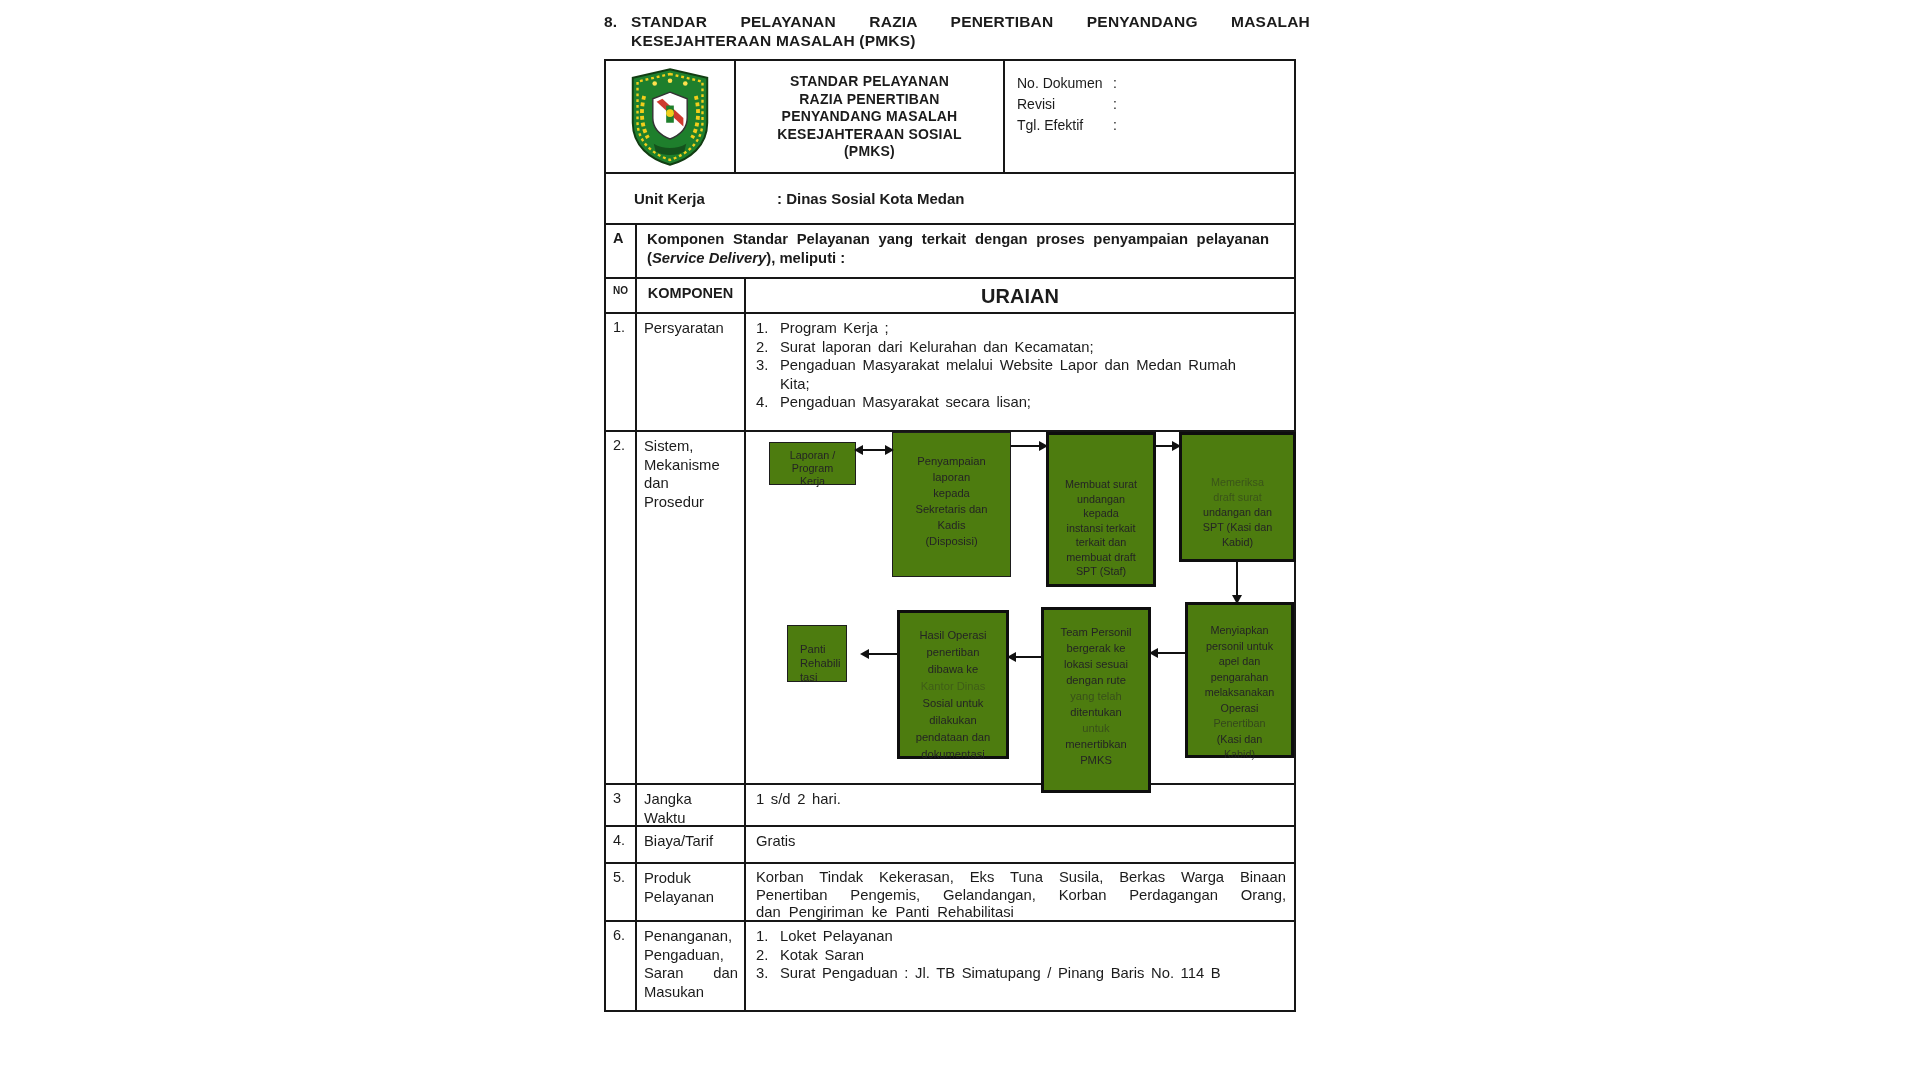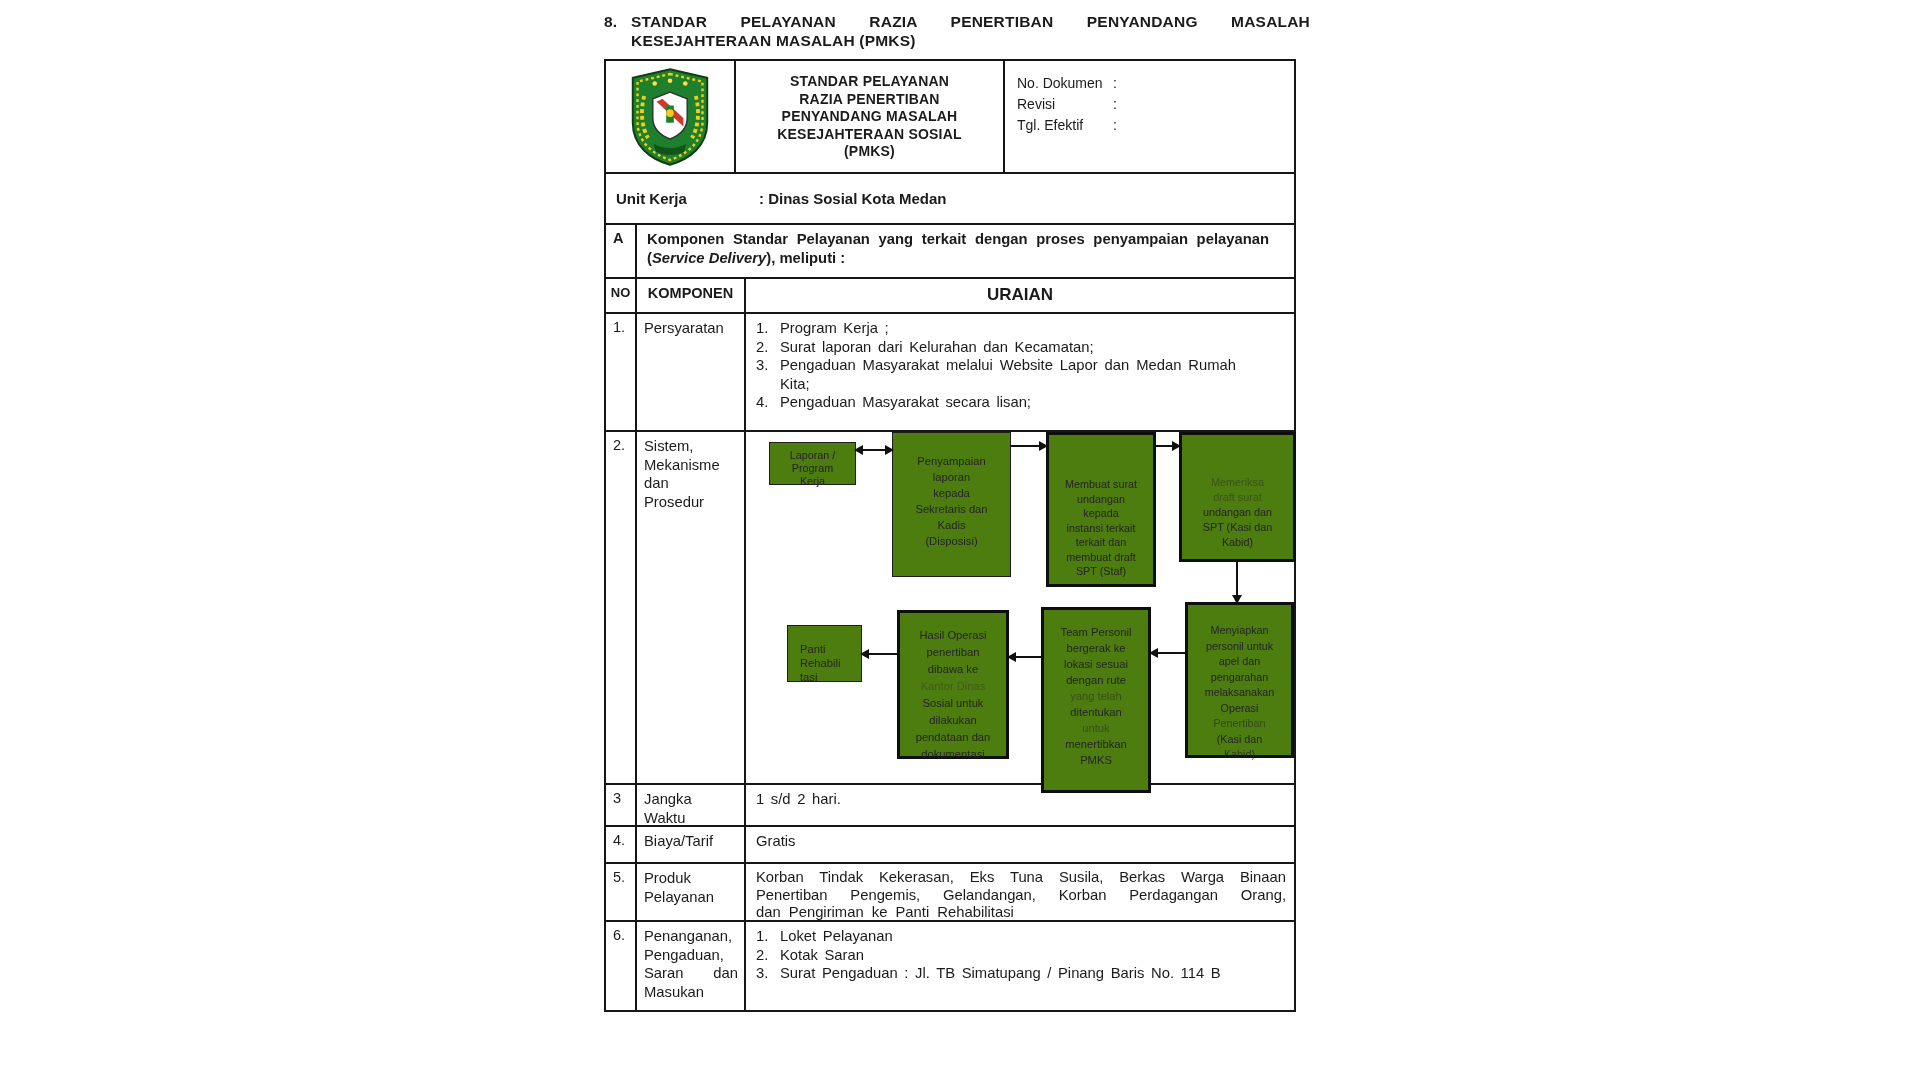--- a/index.html
+++ b/index.html
@@ -28,34 +28,34 @@
   .r-head { height:113px; }
   .c-logo { width:130px; flex:0 0 130px; display:flex; align-items:center; justify-content:center; }
   .c-title { width:269px; flex:0 0 269px; text-align:center; font-weight:bold; font-size:14px; padding-top:12px; }
   .c-title .ln { line-height:17.5px; letter-spacing:.2px; }
   .c-doc { flex:1; font-size:14px; padding:12px 0 0 12px; }
   .doc-line { display:flex; line-height:21px; }
   .doc-line .dl { width:96px; flex:0 0 96px; }
 
   
   .r-unit { height:51px; align-items:center; }
-  .c-unit { flex:1; display:flex; font-weight:bold; font-size:15px; padding-left:10px; }
+  .c-unit { flex:1; display:flex; font-weight:bold; font-size:15px; padding-left:28px; }
   .c-unit .ul { width:143px; flex:0 0 143px; }
 
   
   .r-a { height:54px; }
   .c-no { width:31px; flex:0 0 31px; font-size:14.5px; padding:5px 0 0 7px; }
   .c-atext { flex:1; font-weight:bold; font-size:14.8px; line-height:19px; padding:5px 0 0 10px; }
   .c-atext .jwrap { max-width:622px; text-align:justify; }
 
   
   .r-cols { height:35px; }
   .c-kh { width:109px; flex:0 0 109px; text-align:center; font-weight:bold; font-size:14.5px; padding-top:6px; }
-  .c-noh { width:31px; flex:0 0 31px; text-align:center; font-weight:bold; font-size:13px; padding-top:6px; }
-  .c-uh { flex:1; text-align:center; font-weight:bold; font-size:17px; padding-top:6px; }
+  .c-noh { width:31px; flex:0 0 31px; text-align:center; font-weight:bold; font-size:10px; padding-top:6px; }
+  .c-uh { flex:1; text-align:center; font-weight:bold; font-size:20px; padding-top:6px; }
 
   
   .c-komp { width:109px; flex:0 0 109px; font-size:14.8px; line-height:18.5px; padding:5px 0 0 7px; }
   .c-ur { flex:1; font-size:14.8px; line-height:18.5px; padding:5px 8px 0 10px; word-spacing:2.5px; }
   .r-persyaratan { height:118px; }
   .r-sistem { height:353px; }
   .r-jangka { height:42px; }
   .r-biaya { height:37px; }
   .r-produk { height:58px; }
   .r-penanganan { height:88px; }
@@ -91,21 +91,21 @@
   #bx-menyiapkan  { left:439px; top:170px; width:109px; height:156px; padding-top:18px; }
   #bx-menyiapkan .ln { line-height:15.5px;text-align:center; }
   #bx-menyiapkan .ln:nth-child(7) { opacity:.6; }
   #bx-menyiapkan .ln:nth-child(9) { opacity:.75; }
   #bx-team        { left:295px; top:175px; width:110px; height:186px; padding-top:14px; font-size:11.2px; }
   #bx-team .ln { line-height:16px; }
   #bx-team .ln:nth-child(5), #bx-team .ln:nth-child(7) { opacity:.5; filter:blur(.4px); }
   #bx-hasil       { left:151px; top:178px; width:112px; height:149px; padding-top:14px; font-size:11.2px; }
   #bx-hasil .ln { line-height:17px; }
   #bx-hasil .ln:nth-child(4) { opacity:.35; filter:blur(.6px); }
-  #bx-panti       { left:41px;  top:193px; width:75px;  height:57px;  padding-top:16px;
+  #bx-panti       { left:41px;  top:193px; width:60px;  height:57px;  padding-top:16px;
                     text-align:left; padding-left:12px; font-size:11.2px; }
   #bx-panti .ln { line-height:14px; }
 
   
   .ah { position:absolute; height:0; border-top:2px solid #111; }
   .av { position:absolute; width:0;  border-left:2px solid #111; }
   .head-r::after { content:""; position:absolute; right:-2px; top:-6px;
     border-left:9px solid #111; border-top:5px solid transparent; border-bottom:5px solid transparent; }
   .head-l::before { content:""; position:absolute; left:-2px; top:-6px;
     border-right:9px solid #111; border-top:5px solid transparent; border-bottom:5px solid transparent; }

